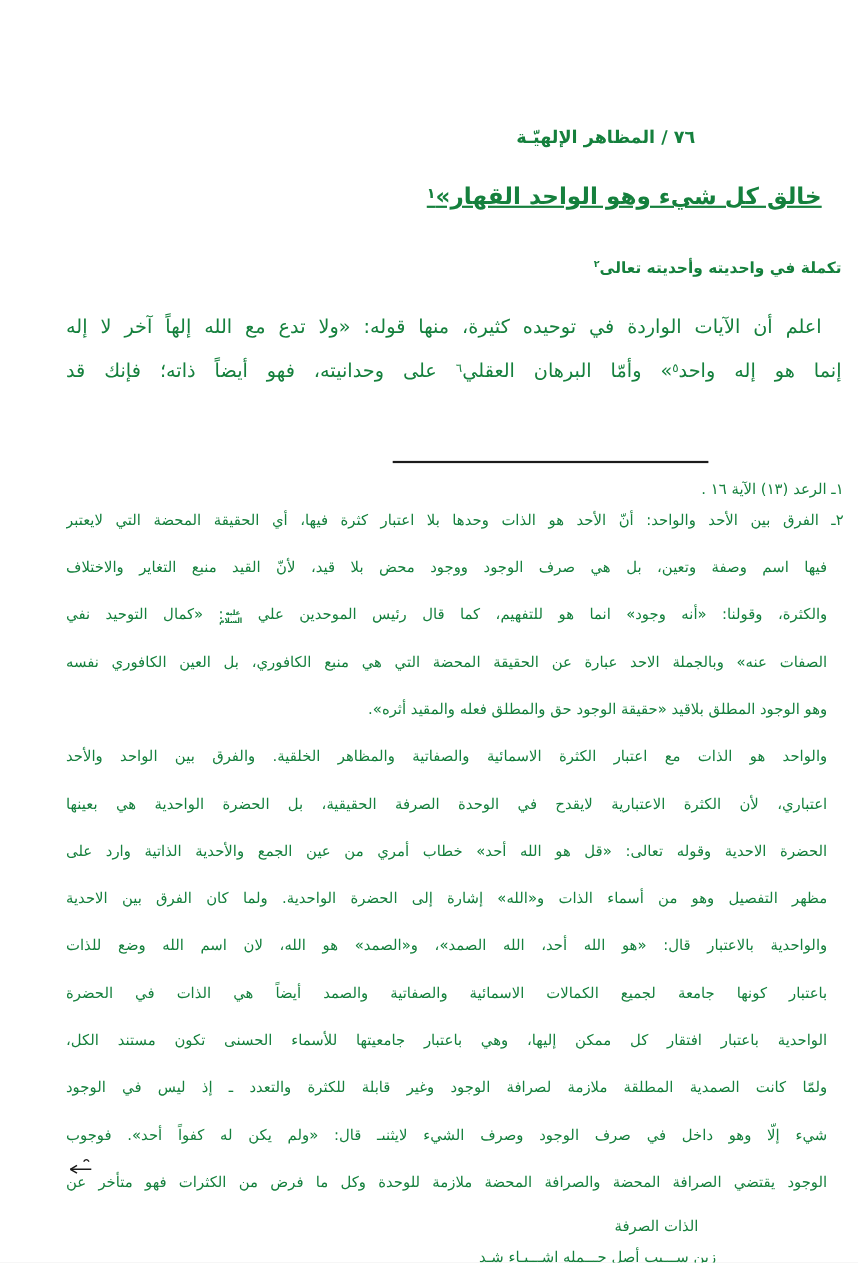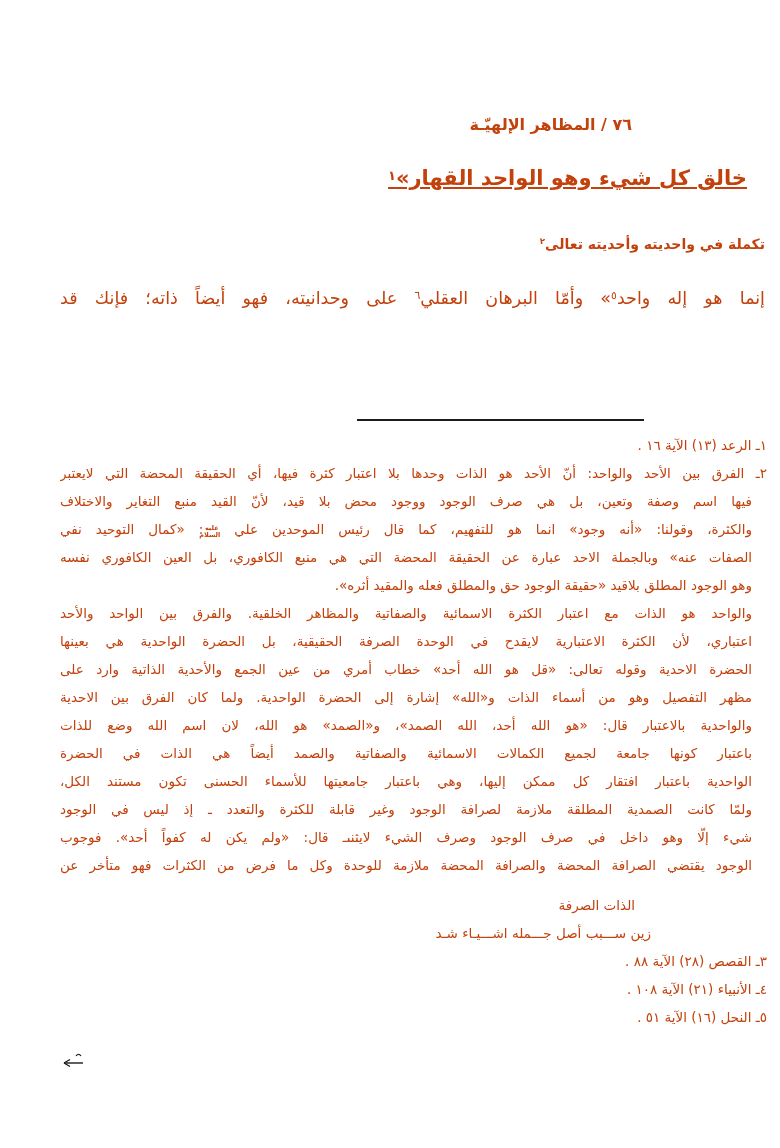--- a/index.html
+++ b/index.html
@@ -1,31 +1,31 @@
 <!DOCTYPE html>
 <html dir="rtl" lang="ar"><head>
 <meta charset="utf-8">
 <style>
   html,body{margin:0;padding:0;background:#e8e8e8;}
   .page{
     position:relative;width:780px;height:1148px;background:#ffffff;
-    font-family:"DejaVu Sans",sans-serif;color:#c2410c;direction:rtl;
+    font-family:"DejaVu Sans",sans-serif;color:#15803d;direction:rtl;
     overflow:hidden;margin:0 auto;
   }
   .hdr{position:absolute;top:115px;right:148px;font-size:16px;font-weight:700;white-space:nowrap;}
   .quote{position:absolute;top:166px;right:33px;font-size:21px;font-weight:700;white-space:nowrap;text-decoration:underline;}
   .heading{position:absolute;top:236px;right:15px;font-size:14px;font-weight:700;white-space:nowrap;}
   .body-block{position:absolute;top:278px;right:15px;left:60px;font-size:17.5px;}
   .body-block .line{height:40px;line-height:40px;overflow:hidden;}
   .separator{position:absolute;top:419px;right:136px;width:287px;height:0;border-top:2px solid #1c1c1c;}
   .fn-block{position:absolute;top:431px;right:13px;left:60px;font-size:13.5px;}
   .fn-block .line{height:28px;line-height:28px;overflow:hidden;}
   .line{text-align:right;}
   .j{text-align:justify;text-align-last:justify;}
-  .hang{padding-right:15px;}
+  .hang{padding-right:15px;margin-top:15px;}
   .indent{text-indent:18px;}
   .short16{padding-right:132px;margin-top:12px;}
   sup.fnref{font-size:0.62em;line-height:0;vertical-align:5px;}
   .honorific{display:inline-block;width:17px;font-size:6.5px;line-height:1.05;
     text-align:center;vertical-align:-3px;white-space:normal;font-weight:700;}
   .verse{display:flex;justify-content:space-between;padding-right:116px;padding-left:64px;
     height:32px;line-height:30px;}
   .arrow-mark{position:absolute;left:62px;top:1052px;width:24px;height:18px;}
 </style>
 </head>
@@ -33,20 +33,21 @@
 
 <div class="page">
 
   <div class="hdr">٧٦ / المظاهر الإلهيّـة</div>
 
   <div class="quote">خالق كل شيء وهو الواحد القهار»<sup class="fnref">١</sup></div>
 
   <div class="heading">تكملة في واحديته وأحديته تعالى<sup class="fnref">٢</sup></div>
 
   <div class="body-block">
+      <div class="line j indent">اعلم أن الآيات الواردة في توحيده كثيرة، منها قوله: «ولا تدع مع الله إلهاً آخر لا إله</div>
       <div class="line j">إنما هو إله واحد<sup class="fnref">٥</sup>» وأمّا البرهان العقلي<sup class="fnref">٦</sup> على وحدانيته، فهو أيضاً ذاته؛ فإنك قد</div>
     </div>
 
   <div class="separator"></div>
 
   <div class="fn-block">
       <div class="line ">١ـ الرعد (١٣) الآية ١٦ .</div>
       <div class="line j">٢ـ الفرق بين الأحد والواحد: أنّ الأحد هو الذات وحدها بلا اعتبار كثرة فيها، أي الحقيقة المحضة التي لايعتبر</div>
       <div class="line j hang">فيها اسم وصفة وتعين، بل هي صرف الوجود ووجود محض بلا قيد، لأنّ القيد منبع التغاير والاختلاف</div>
       <div class="line j hang">والكثرة، وقولنا: «أنه وجود» انما هو للتفهيم، كما قال رئيس الموحدين علي <span class="honorific">عليه السلام</span>: «كمال التوحيد نفي</div>

